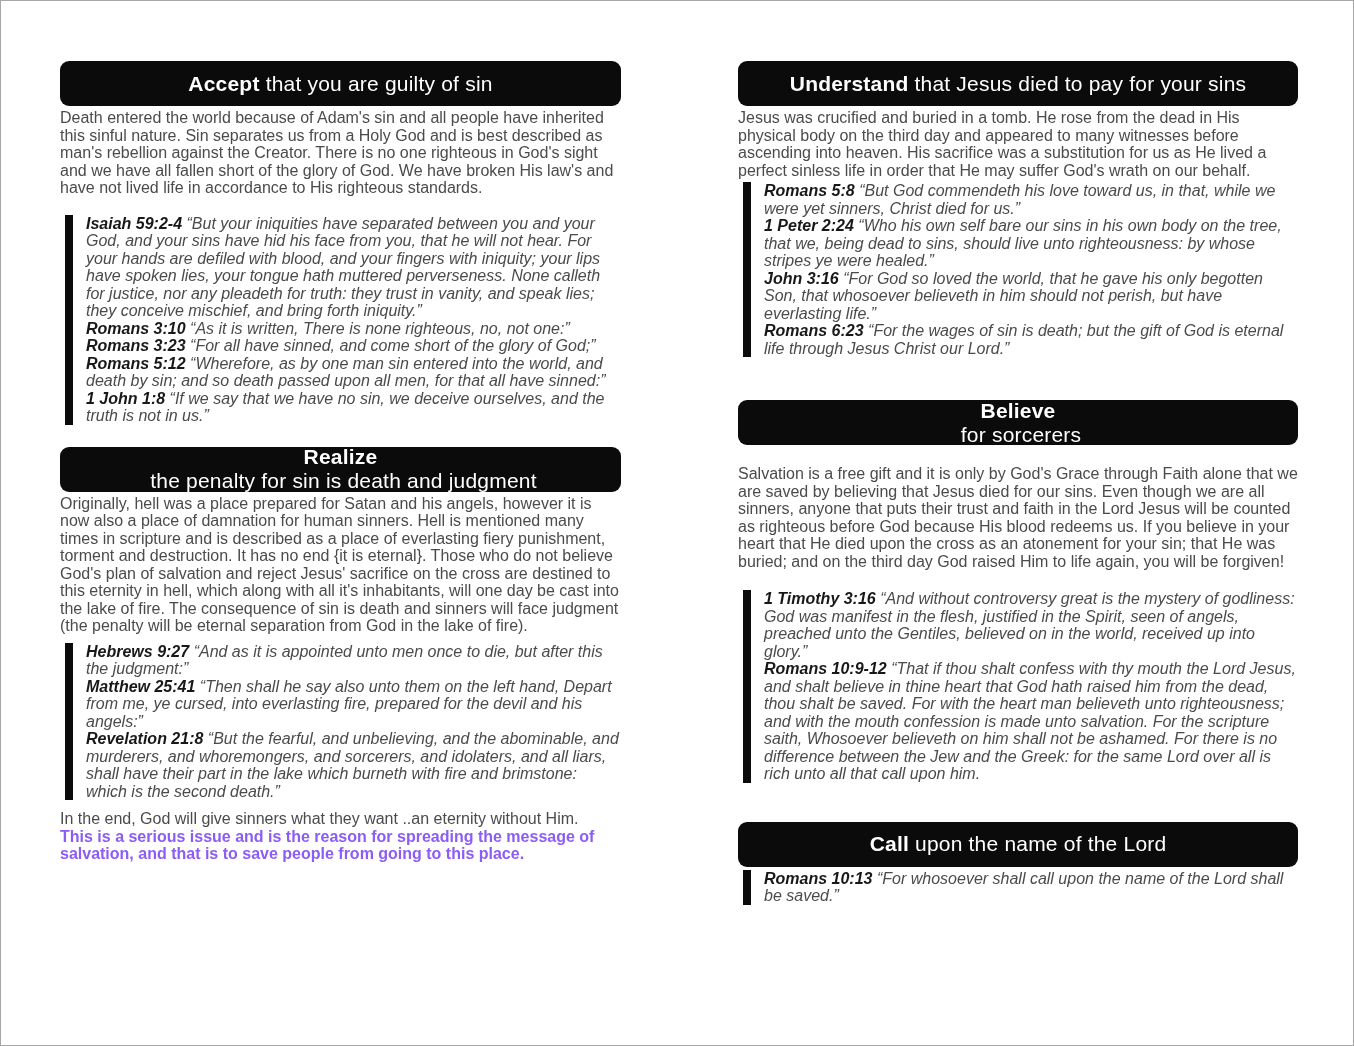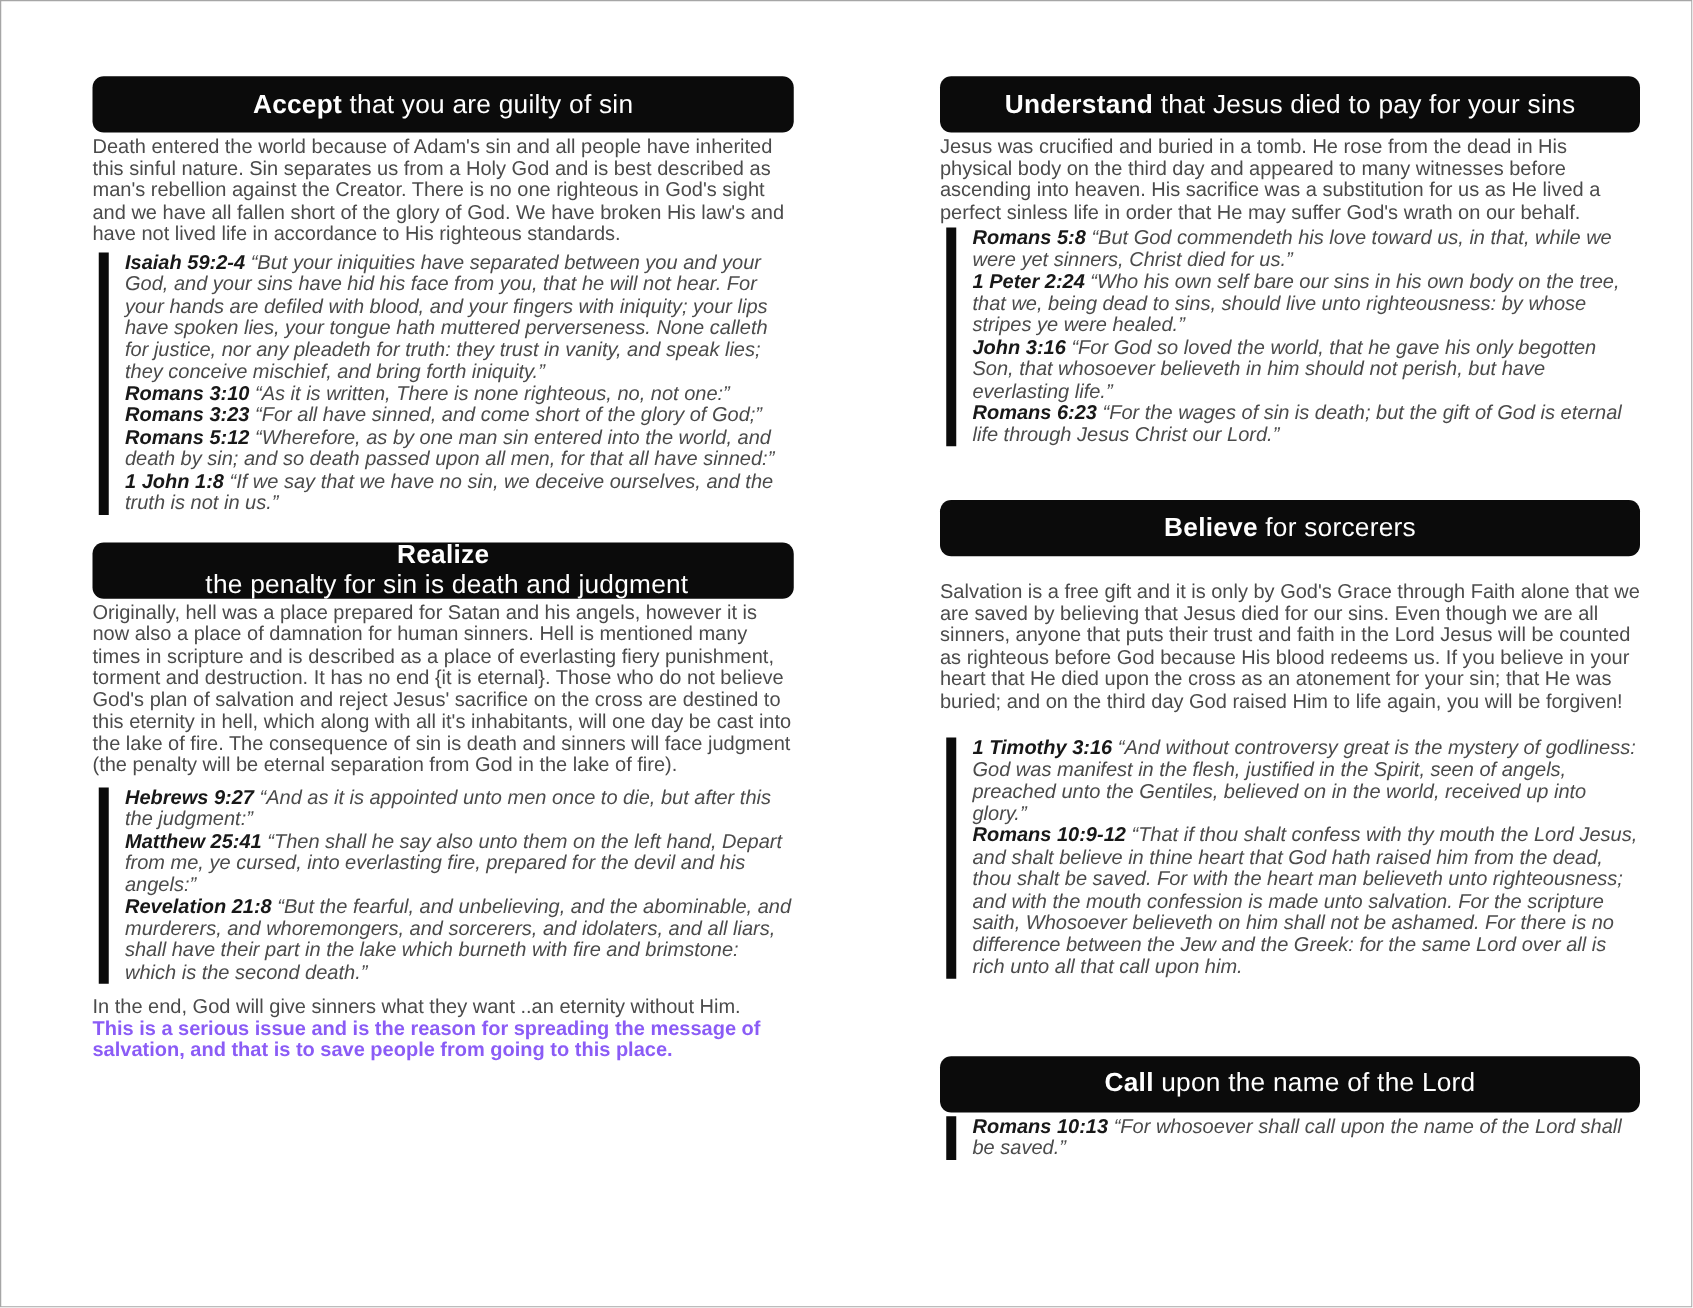--- a/index.html
+++ b/index.html
@@ -8,21 +8,20 @@
     width:1354px; height:1046px;
     font-family:"Liberation Sans","DejaVu Sans",sans-serif;
     -webkit-font-smoothing:antialiased;
   }
   .page {
     position:relative;
     width:1354px; height:1046px;
     background:var(--page-bg,#ffffff);
     border:1px solid var(--border,#a6a6a6);
     overflow:hidden;
-    padding-left:14px;
   }
   .cols { display:flex; padding:60px 0 0 59px; }
   .col  { width:561px; flex:none; }
   .col.right { width:560px; margin-left:117px; }
 
   .hbar {
     background:var(--bar-bg,#0b0b0b);
     color:var(--bar-text,#ffffff);
     border-radius:9px;
     height:45px;
@@ -39,26 +38,26 @@
   .qblock { display:flex; margin-left:5px; }
   .qbar   { width:8px; flex:none; background:var(--bar-bg,#0b0b0b); margin-right:13px; }
   .qbody  { font-style:italic; font-size:16px; line-height:17.5px; color:var(--body-text,#4b4b4b); }
   .qref   { font-weight:bold; color:#181818; }
 
   .closing-normal { color:var(--body-text,#4b4b4b); font-size:16px; line-height:17.5px; }
   .closing-bold   { color:#8b5cf6; font-weight:bold; font-size:16px; line-height:17.5px; }
 
   .mt8  { margin-top:8px;  }
   .mt10 { margin-top:10px; }
-  .mt13 { margin-top:5px; }
+  .mt13 { margin-top:18px; }
   .mt18 { margin-top:3px; }
   .mt20 { margin-top:20px; }
   .mt22 { margin-top:22px;flex-direction:column; }
-  .mt39 { margin-top:62px; }
-  .mt43 { margin-top:43px; }
+  .mt39 { margin-top:39px; }
+  .mt43 { margin-top:43px;flex-direction:column; }
 </style>
 </head>
 <body>
 
 <div class="page">
   <div class="cols">
 
     <div class="col">
 
       <div class="hbar"><b>Accept</b><span> that you are guilty of sin</span></div>

